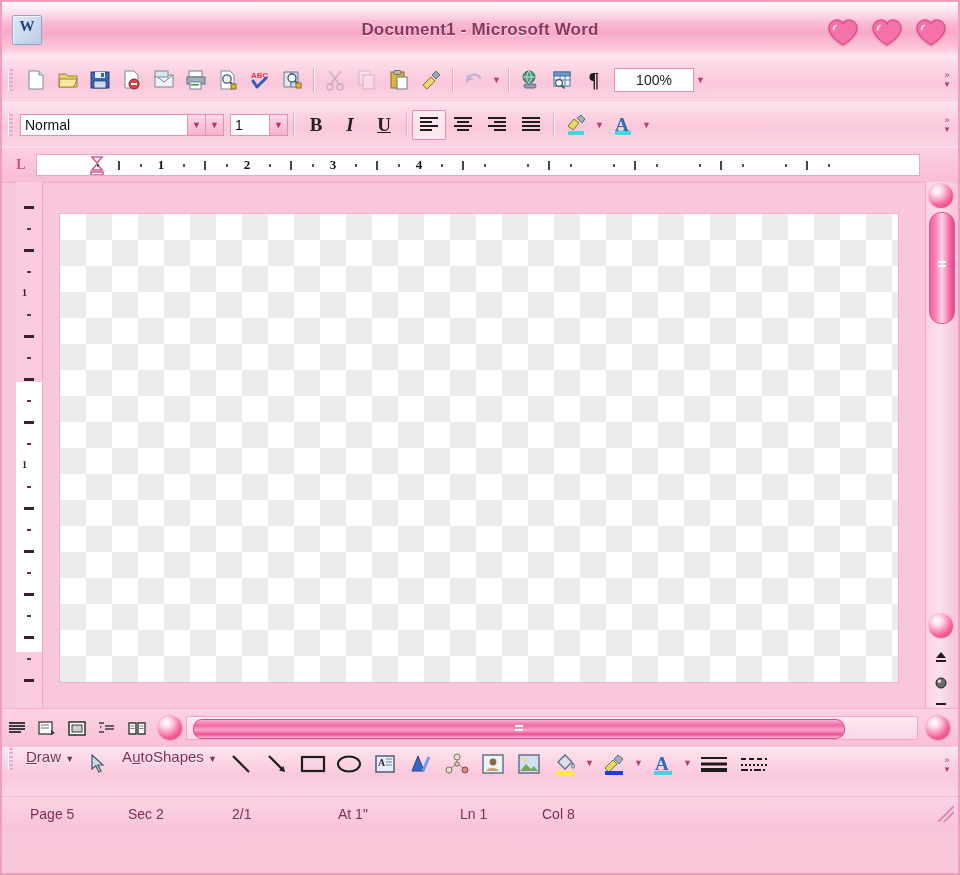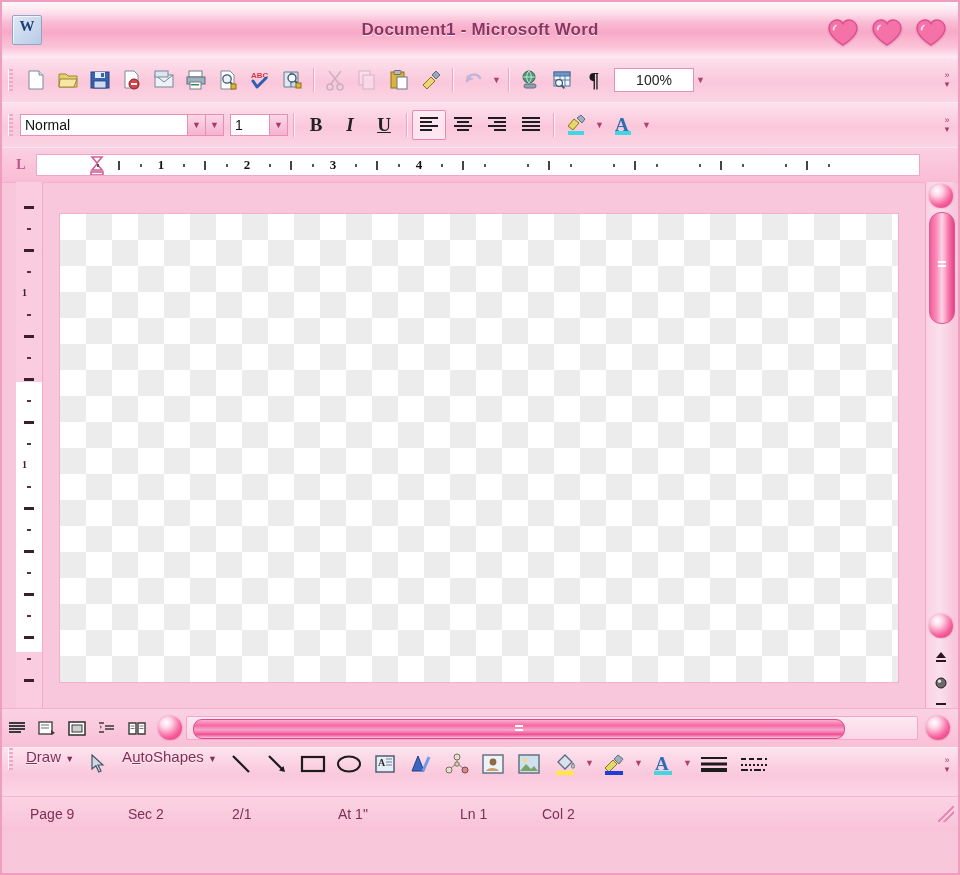--- a/index.html
+++ b/index.html
@@ -759,22 +759,22 @@
       </svg>
     </div>
 
     <div class="overflow">
       <span>»</span>
       <span>▾</span>
     </div>
   </div>
 
   <div class="statusbar">
-    <div class="status-cell" style="margin-left:22px;width:86px">Page 9</div>
+    <div class="status-cell" style="margin-left:22px;width:86px">Page 5</div>
     <div class="status-cell" style="width:92px">Sec 2</div>
     <div class="status-cell" style="width:94px">2/1</div>
     <div class="status-cell" style="width:110px">At 1"</div>
     <div class="status-cell" style="width:70px">Ln 1</div>
-    <div class="status-cell">Col 2</div>
+    <div class="status-cell">Col 8</div>
     <div class="status-grip"></div>
   </div>
 
 </div>
 
 </body></html>

